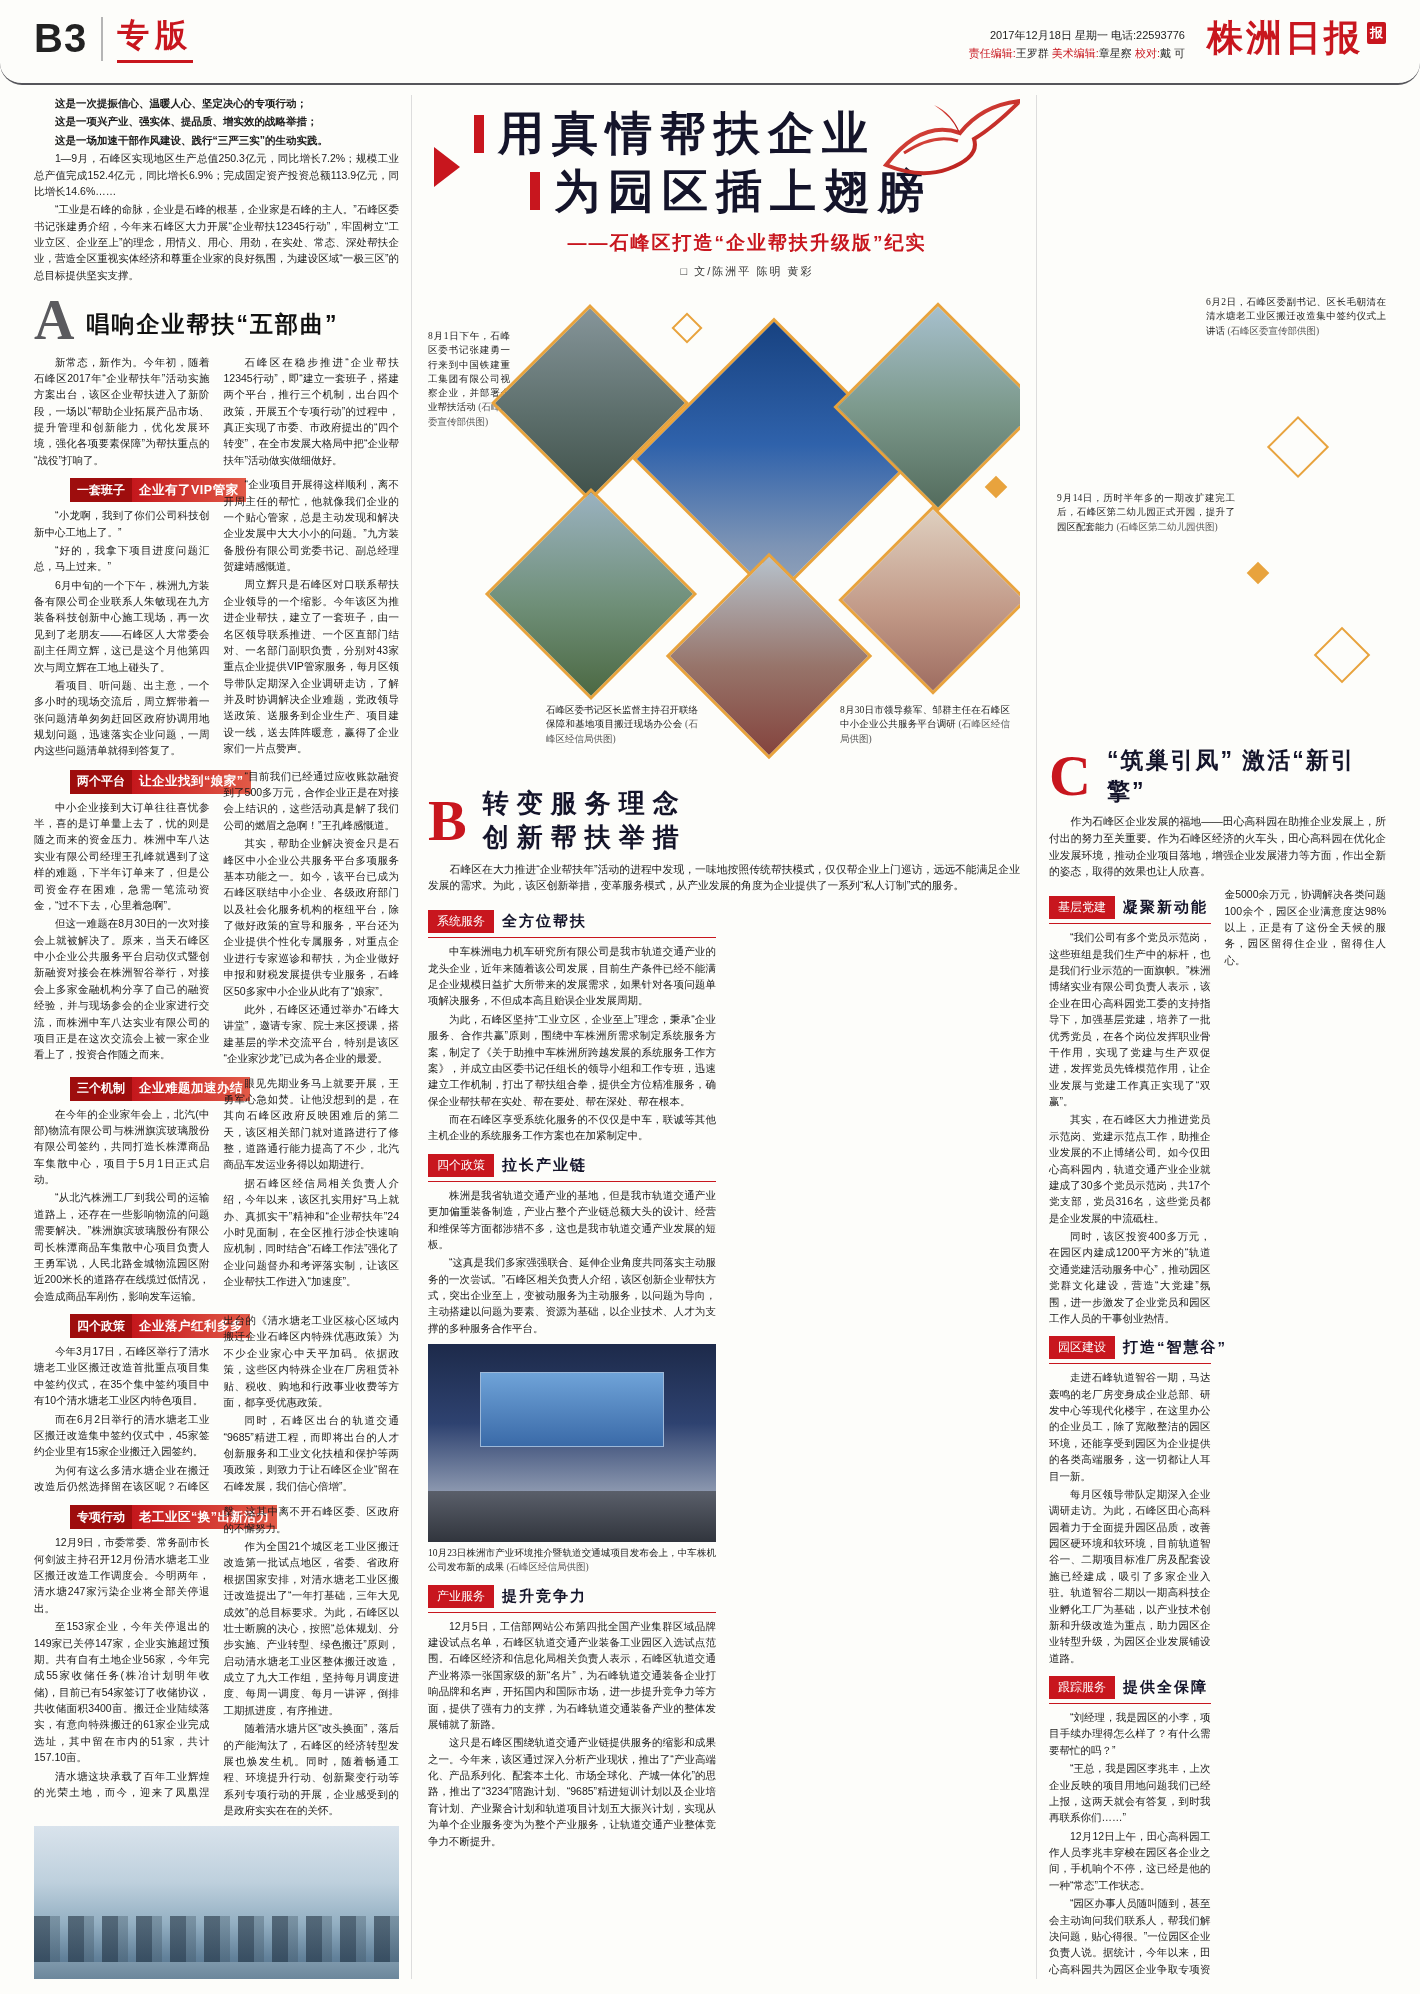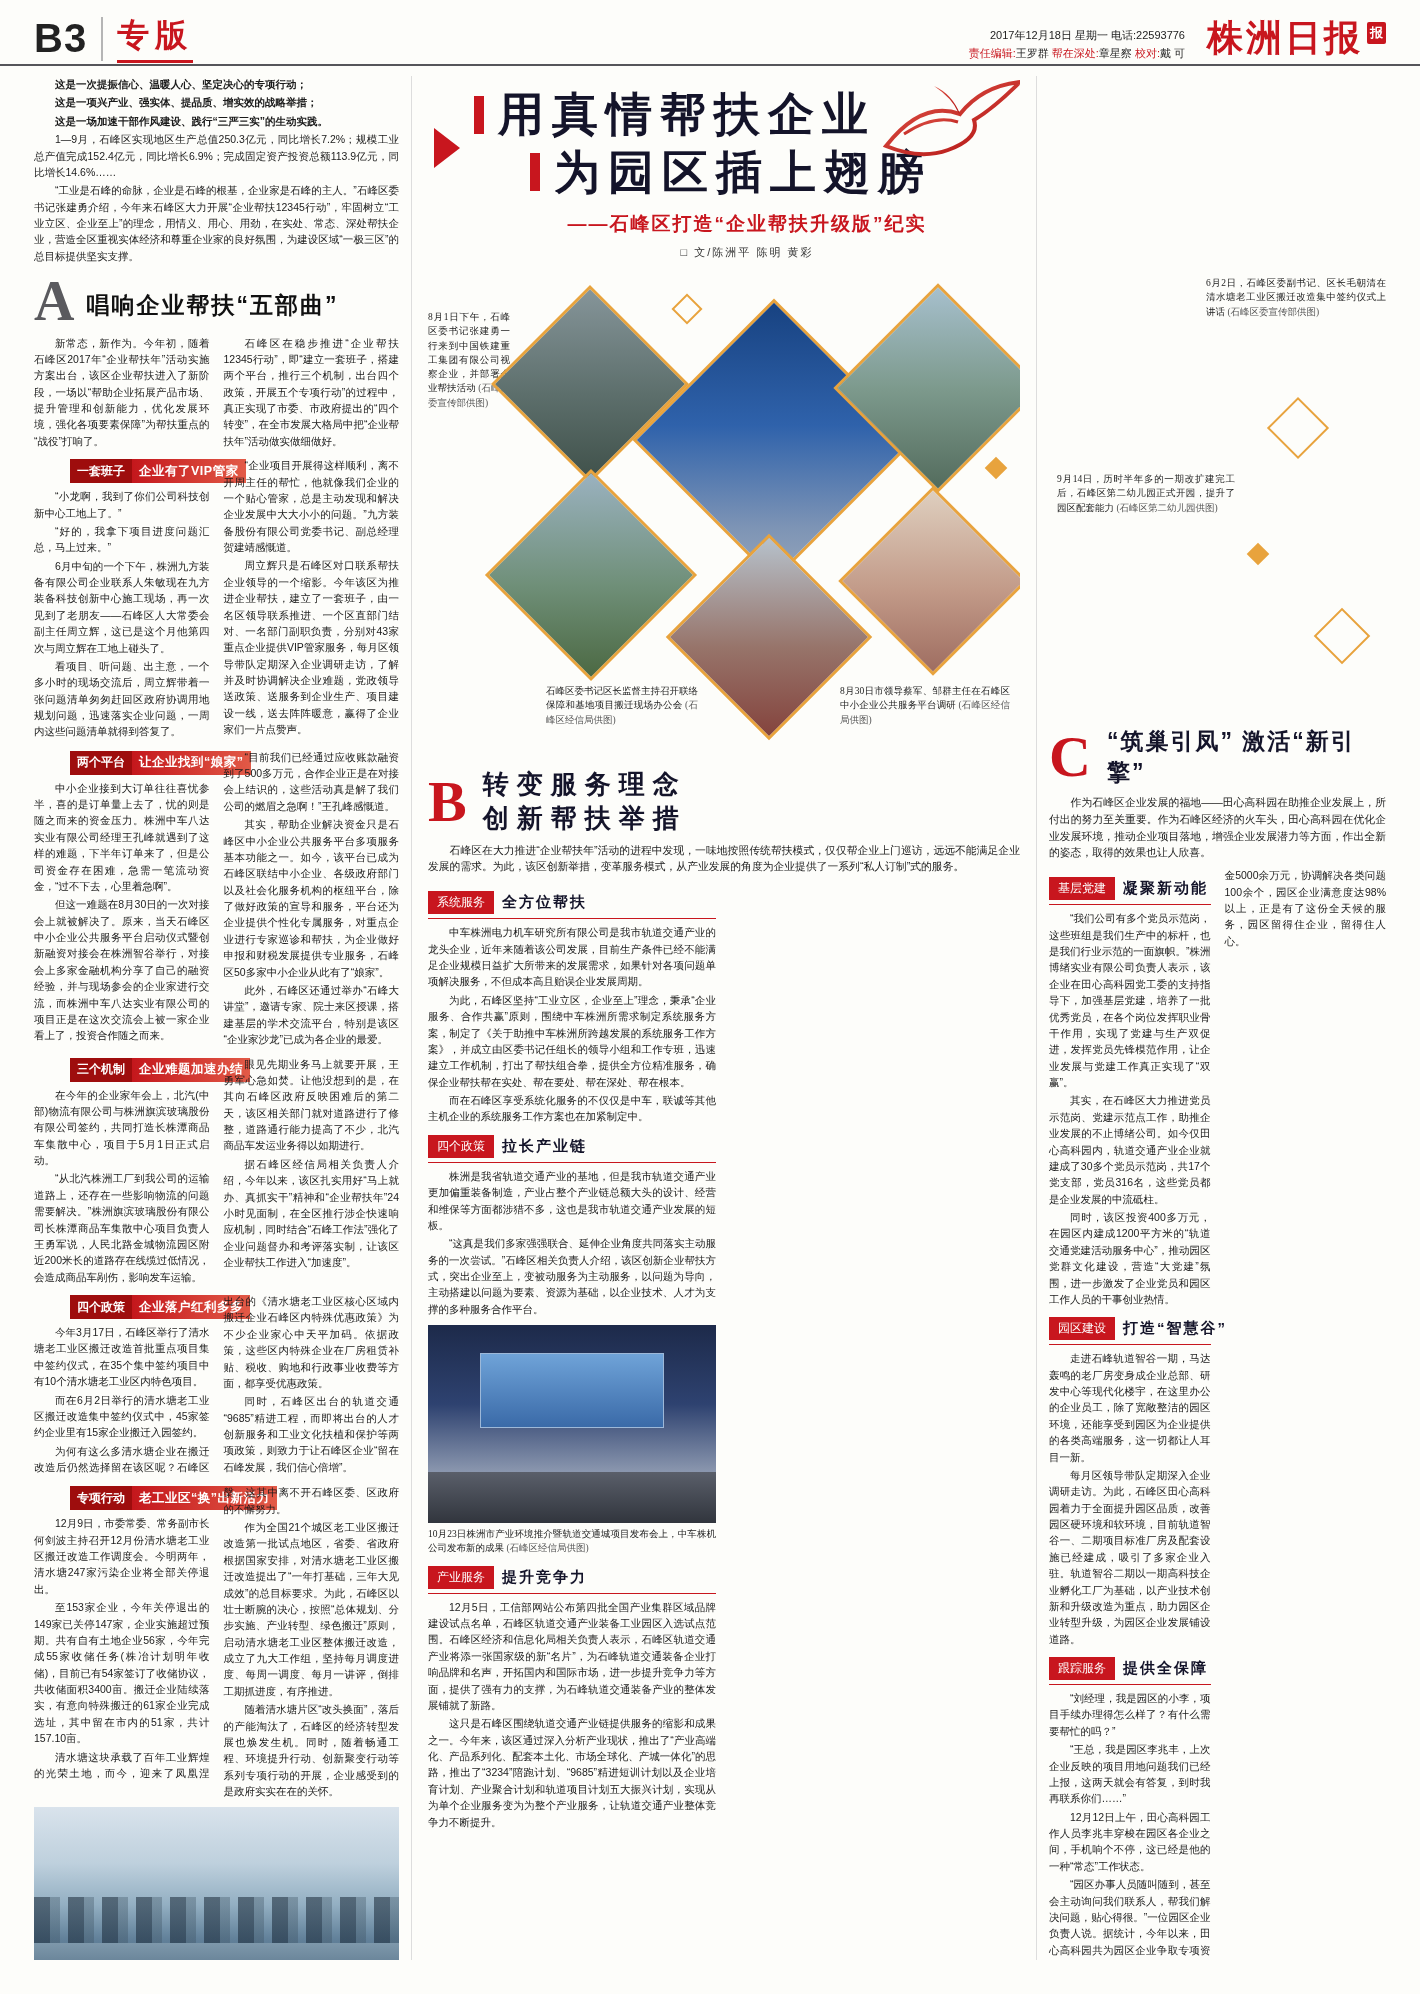--- a/index.html
+++ b/index.html
@@ -1,21 +1,21 @@
 <!DOCTYPE html>
 <html lang="zh"><head>
 <meta charset="utf-8">
 <style>
   * { margin:0; padding:0; box-sizing:border-box; }
   html,body { background:#e8e8e4; }
   body { font-family:"Liberation Sans","DejaVu Sans",sans-serif; }
   .page { width:1420px; height:1994px; margin:0 auto; background:#fdfdfa; color:#1a1a1a; position:relative; overflow:hidden; }
 
   
-  .masthead-bar { display:flex; justify-content:space-between; align-items:flex-end; padding:14px 34px 1px; border-bottom:2px solid #55555a; }
+  .masthead-bar { display:flex; justify-content:space-between; align-items:flex-end; padding:14px 34px 20px; border-bottom:2px solid #55555a;border-radius:22px; }
   .mh-left { display:flex; align-items:center; gap:14px; }
   .page-no { font-size:40px; font-weight:900; color:#222; letter-spacing:1px; }
   .mh-divider { width:2px; height:44px; background:#b5b5b5; }
   .section-name { font-size:32px; font-weight:900; color:#c8161e; letter-spacing:6px; border-bottom:3px solid #c8161e; padding-bottom:2px; }
   .mh-right { display:flex; align-items:flex-end; gap:22px; }
   .mh-meta { text-align:right; font-size:11px; line-height:1.7; color:#222; }
   .mh-credits span.role { color:#c8161e; }
   .paper-logo { font-size:36px; font-weight:900; color:#c8161e; letter-spacing:3px; font-family:"Liberation Serif","DejaVu Serif",serif; }
   .paper-logo .seal { display:inline-block; background:#c8161e; color:#fff; font-size:13px; padding:2px 3px; border-radius:2px; vertical-align:super; margin-left:4px; letter-spacing:0; }
 
@@ -107,21 +107,21 @@
     <div class="mh-left">
       <div class="page-no">B3</div>
       <div class="mh-divider"></div>
       <div class="section-name">专版</div>
     </div>
     <div class="mh-right">
       <div class="mh-meta">
         <div>2017年12月18日 星期一 电话:22593776</div>
         <div class="mh-credits">
           <span class="role">责任编辑:</span><span>王罗群</span>
-          <span class="role"> 帮在深处:</span><span>章星察</span>
+          <span class="role"> 美术编辑:</span><span>章星察</span>
           <span class="role"> 校对:</span><span>戴 可</span>
         </div>
       </div>
       <div class="paper-logo"><span>株洲日报</span><span class="seal">报</span></div>
     </div>
   </div>
 
   <div class="content">
 
     <div class="col col-left">

